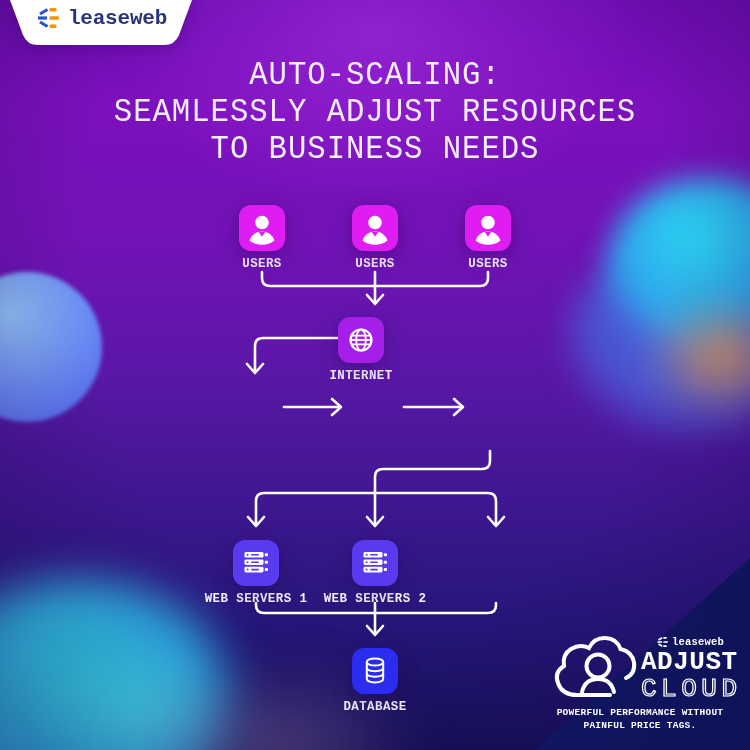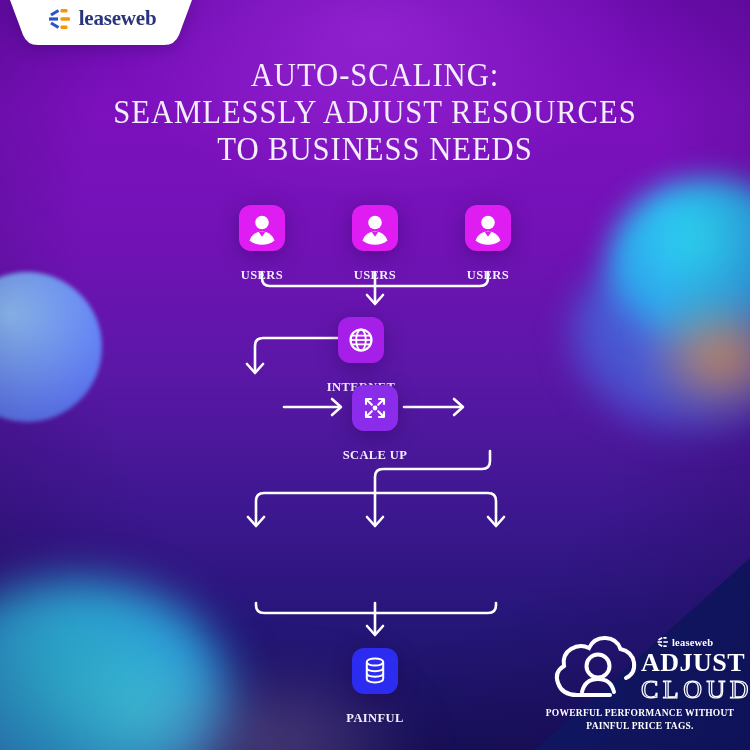--- a/index.html
+++ b/index.html
@@ -1,18 +1,18 @@
 <!DOCTYPE html>
 <html style="--background-top: #7c10bd; --background-bottom: #151058; --users-icon: #df1df2; --internet-icon: #a51fe8; --scaling-icon: #8c2ceb; --web-server-icon: #5a3af0; --database-icon: #2c2cf0; --connector: #ffffff; --brand-blue: #2d53c9; --brand-orange: #f5950a; --brand-navy: #28347c; --promo-panel: #141c6e;"><head>
 <meta charset="utf-8">
 <style>
   html,body{margin:0;padding:0;background:#2a0a50;}
   #stage{
     position:relative;width:750px;height:750px;overflow:hidden;
-    font-family:Liberation Serif, serif;
+    font-family:Liberation Mono, monospace;
     background:linear-gradient(180deg,#6e0cb0 0%,#7c10bd 14%,#7212b6 32%,#5a17a6 50%,#3d1790 68%,#241677 84%,#161058 100%);
   }
   .glow-top{position:absolute;left:15%;top:-18%;width:70%;height:45%;border-radius:50%;
     background:radial-gradient(closest-side,rgba(170,50,230,.55),rgba(170,50,230,0));pointer-events:none;}
   .vignette{position:absolute;inset:0;background:radial-gradient(ellipse at 50% 32%,rgba(0,0,0,0) 55%,rgba(25,4,70,.38) 100%);pointer-events:none;}
   .blob{position:absolute;border-radius:50%;pointer-events:none;}
   .blob.b-tr-cyan{left:608px;top:178px;width:200px;height:170px;filter:blur(14px);
     background:radial-gradient(circle at 45% 35%,#2bd9f2 0%,#2fa2ec 55%,rgba(47,120,230,0) 75%);}
   .blob.b-tr-blue{left:570px;top:238px;width:260px;height:200px;filter:blur(16px);
     background:radial-gradient(circle at 45% 30%,#4a78e6 0%,#4a4ecc 55%,rgba(70,60,190,0) 78%);}
@@ -39,21 +39,21 @@
 
   
   .title{position:absolute;top:57px;left:0;width:100%;text-align:center;color:#f4edfc;
     font-size:33px;line-height:37px;font-weight:400;letter-spacing:1px;transform:scaleX(.93);}
 
   
   #connectors{position:absolute;inset:0;pointer-events:none;}
   #connectors path{fill:none;stroke:var(--connector,#fff);stroke-width:2.6;stroke-linecap:round;stroke-linejoin:round;}
 
   
-  .node{position:absolute;width:130px;display:flex;flex-direction:column;align-items:center;gap:17px;}
+  .node{position:absolute;width:130px;display:flex;flex-direction:column;align-items:center;gap:6px;}
   .node svg.icon{width:46px;height:46px;filter:drop-shadow(0 5px 10px rgba(30,0,70,.35));}
   .node .label{font-size:12.5px;font-weight:700;letter-spacing:.4px;color:#f6efff;white-space:nowrap;}
   .fill-users{fill:var(--users-icon,#df1df2);}
   .fill-internet{fill:var(--internet-icon,#a51fe8);}
   .fill-scaling{fill:var(--scaling-icon,#8c2ceb);}
   .fill-web{fill:var(--web-server-icon,#5a3af0);}
   .fill-db{fill:var(--database-icon,#2c2cf0);}
   .g-stroke{stroke:#fff;fill:none;}
 
   
@@ -160,43 +160,68 @@
       <circle cx="23" cy="23" r="10.5" class="g-stroke" stroke-width="2.2"></circle>
       <ellipse cx="23" cy="23" rx="4.8" ry="10.5" class="g-stroke" stroke-width="1.8"></ellipse>
       <line x1="13.4" y1="18.6" x2="32.6" y2="18.6" stroke="#fff" stroke-width="1.8"></line>
       <line x1="12.5" y1="23" x2="33.5" y2="23" stroke="#fff" stroke-width="1.8"></line>
       <line x1="13.4" y1="27.4" x2="32.6" y2="27.4" stroke="#fff" stroke-width="1.8"></line>
     </svg>
     <span class="label">INTERNET</span>
   </div>
 
 
-  <div class="node" style="left:310px;top:385px">
-    <svg class="icon" viewBox="0 0 46 46">
-      <rect width="46" height="46" rx="12" class="fill-scaling"></rect>
-      <circle cx="23" cy="23" r="2.4" fill="#fff"></circle>
-      <path d="M19.8 19.8 L14.2 14.2 M14 19 L14 14 L19 14" class="g-stroke" stroke-width="2.1" stroke-linecap="round" stroke-linejoin="round"></path>
-      <path d="M26.2 19.8 L31.8 14.2 M27 14 L32 14 L32 19" class="g-stroke" stroke-width="2.1" stroke-linecap="round" stroke-linejoin="round"></path>
-      <path d="M19.8 26.2 L14.2 31.8 M14 27 L14 32 L19 32" class="g-stroke" stroke-width="2.1" stroke-linecap="round" stroke-linejoin="round"></path>
-      <path d="M26.2 26.2 L31.8 31.8 M27 32 L32 32 L32 27" class="g-stroke" stroke-width="2.1" stroke-linecap="round" stroke-linejoin="round"></path>
-    </svg>
-    <span class="label">SCALE UP</span>
-  </div>
-
-
+
+
+  <div class="node" style="left:191px;top:540px">
+    <svg class="icon" viewBox="0 0 46 46">
+      <rect width="46" height="46" rx="12" class="fill-web"></rect>
+      <rect x="11.5" y="12" width="19" height="5.6" rx="1.4" fill="#fff"></rect>
+      <rect x="11.5" y="19.4" width="19" height="5.6" rx="1.4" fill="#fff"></rect>
+      <rect x="11.5" y="26.8" width="19" height="5.6" rx="1.4" fill="#fff"></rect>
+      <rect x="31.8" y="13.3" width="3.2" height="3" rx="0.8" fill="#fff"></rect>
+      <rect x="31.8" y="20.7" width="3.2" height="3" rx="0.8" fill="#fff"></rect>
+      <rect x="31.8" y="28.1" width="3.2" height="3" rx="0.8" fill="#fff"></rect>
+      <circle cx="14.6" cy="14.8" r="1" class="fill-web"></circle>
+        <rect x="18" y="14" width="8" height="1.6" rx="0.8" class="fill-web"></rect>
+      <circle cx="14.6" cy="22.2" r="1" class="fill-web"></circle>
+        <rect x="18" y="21.4" width="8" height="1.6" rx="0.8" class="fill-web"></rect>
+      <circle cx="14.6" cy="29.6" r="1" class="fill-web"></circle>
+        <rect x="18" y="28.8" width="8" height="1.6" rx="0.8" class="fill-web"></rect>
+    </svg>
+    <span class="label">WEB SERVERS 1</span>
+  </div>
+  <div class="node" style="left:310px;top:540px">
+    <svg class="icon" viewBox="0 0 46 46">
+      <rect width="46" height="46" rx="12" class="fill-web"></rect>
+      <rect x="11.5" y="12" width="19" height="5.6" rx="1.4" fill="#fff"></rect>
+      <rect x="11.5" y="19.4" width="19" height="5.6" rx="1.4" fill="#fff"></rect>
+      <rect x="11.5" y="26.8" width="19" height="5.6" rx="1.4" fill="#fff"></rect>
+      <rect x="31.8" y="13.3" width="3.2" height="3" rx="0.8" fill="#fff"></rect>
+      <rect x="31.8" y="20.7" width="3.2" height="3" rx="0.8" fill="#fff"></rect>
+      <rect x="31.8" y="28.1" width="3.2" height="3" rx="0.8" fill="#fff"></rect>
+      <circle cx="14.6" cy="14.8" r="1" class="fill-web"></circle>
+        <rect x="18" y="14" width="8" height="1.6" rx="0.8" class="fill-web"></rect>
+      <circle cx="14.6" cy="22.2" r="1" class="fill-web"></circle>
+        <rect x="18" y="21.4" width="8" height="1.6" rx="0.8" class="fill-web"></rect>
+      <circle cx="14.6" cy="29.6" r="1" class="fill-web"></circle>
+        <rect x="18" y="28.8" width="8" height="1.6" rx="0.8" class="fill-web"></rect>
+    </svg>
+    <span class="label">WEB SERVERS 2</span>
+  </div>
 
   <div class="node" style="left:310px;top:648px">
     <svg class="icon" viewBox="0 0 46 46">
       <rect width="46" height="46" rx="12" class="fill-db"></rect>
       <ellipse cx="23" cy="14" rx="8.2" ry="3.6" class="g-stroke" stroke-width="2"></ellipse>
       <path d="M14.8 14 V30.6 Q14.8 34.4 23 34.4 Q31.2 34.4 31.2 30.6 V14" class="g-stroke" stroke-width="2"></path>
       <path d="M14.8 19.6 Q14.8 23.2 23 23.2 Q31.2 23.2 31.2 19.6" class="g-stroke" stroke-width="2"></path>
       <path d="M14.8 25.1 Q14.8 28.7 23 28.7 Q31.2 28.7 31.2 25.1" class="g-stroke" stroke-width="2"></path>
     </svg>
-    <span class="label">PAINFUL</span>
+    <span class="label">DATABASE</span>
   </div>
 
   <svg class="promo-cloud" viewBox="0 0 90 80">
     <path d="M61 66 L28 66 Q13 66 9 54 Q5 43 15 37 Q13 25.5 22 20 Q31 14.5 40 19 Q45 8.5 56.5 9 Q68 9.5 71.5 20 Q83 22.5 85 33.5 Q86.5 44.5 77 49"></path>
     <circle cx="49" cy="37" r="11.5"></circle>
     <path d="M33 63 Q36 50 49 50 Q62 50 65 63"></path>
   </svg>
   <div class="mini-logo">
     <svg width="13" height="12" viewBox="0 0 26 24">
       <path d="M12.5 3.5 L5 8" stroke="#fff" stroke-width="3.2"></path>

